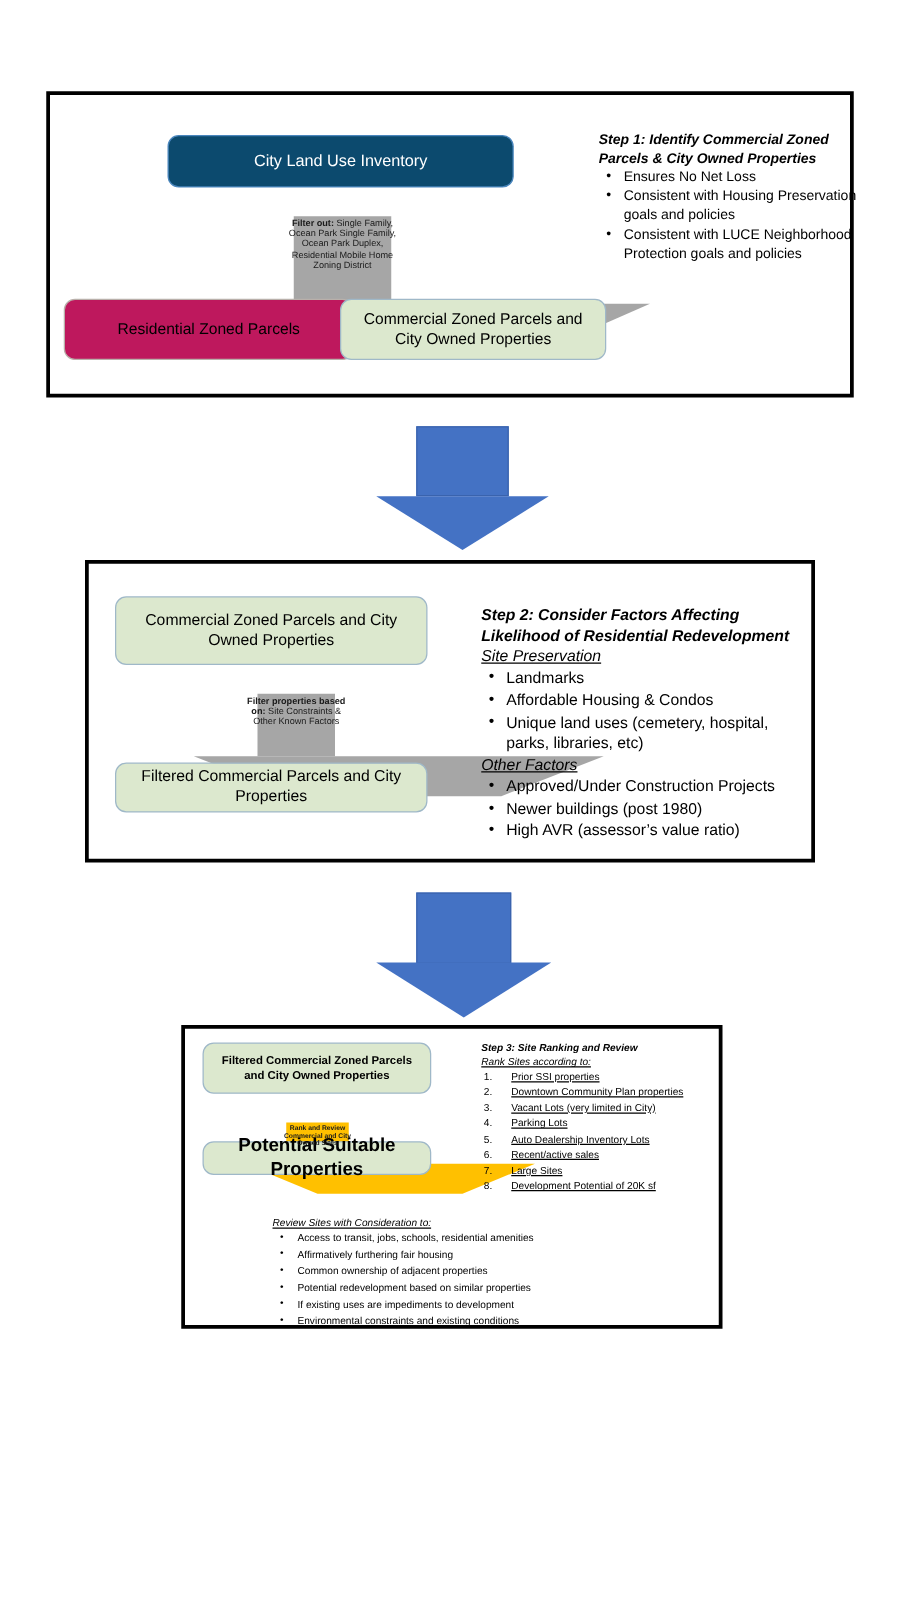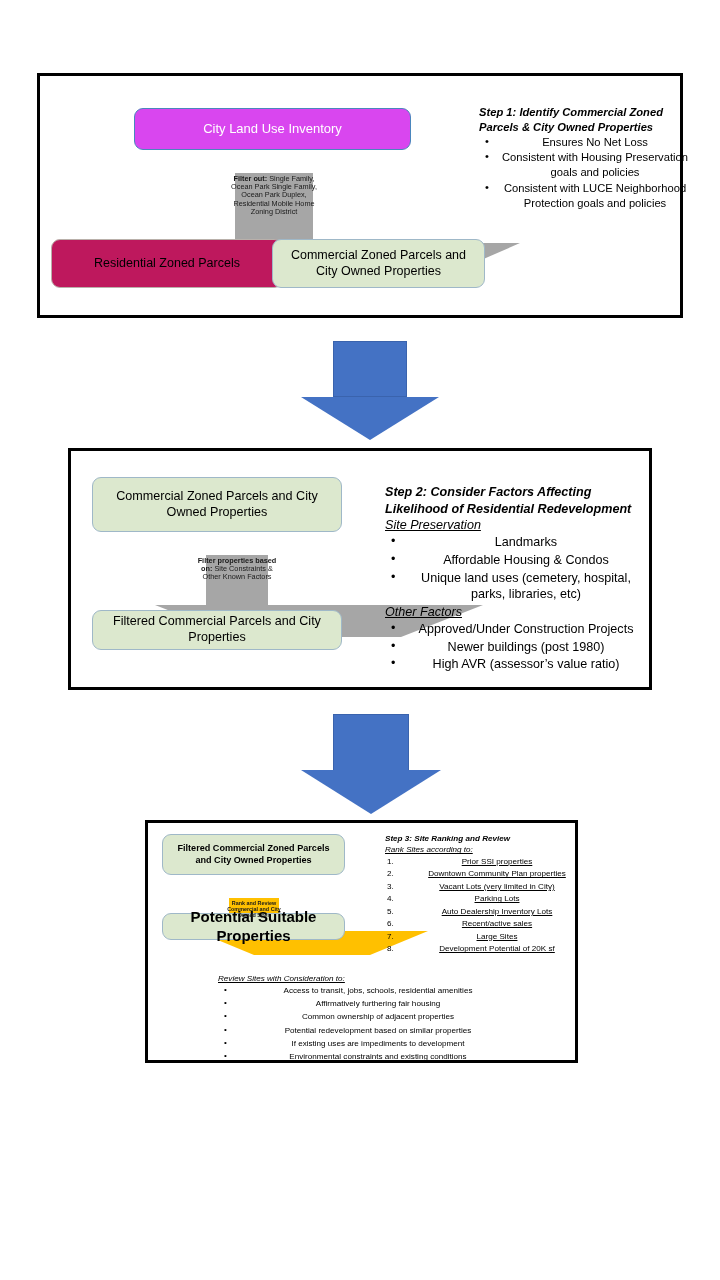--- a/index.html
+++ b/index.html
@@ -14,21 +14,21 @@
   #frame1{left:37px;top:73px;width:646px;height:245px;}
   #frame2{left:68px;top:448px;width:584px;height:242px;}
   #frame3{left:145px;top:820px;width:433px;height:243px;}
 
   .rbox{
     position:absolute;box-sizing:border-box;
     border-radius:9px;
     display:flex;align-items:center;justify-content:center;
     text-align:center;line-height:1.25;
   }
-  .blue{background:#d946ef;border:1px solid #4a86bd;color:#ffffff;}
+  .blue{background:#0c4a6e;border:1px solid #4a86bd;color:#ffffff;}
   .green{background:#DCE8CE;border:1px solid #9fb8c8;color:#000;}
   .peach{background:#be185d;border:1px solid #b9b0aa;color:#000;}
 
   
   .arrow{position:absolute;margin-top:23px;}
   .arrow .shaft{position:absolute;left:50%;transform:translateX(-50%);top:0;}
   .arrow .head{position:absolute;left:0;bottom:0;width:100%;height:0;
                border-left-style:solid;border-right-style:solid;
                border-left-color:transparent;border-right-color:transparent;}
   .arrow .lbl{position:absolute;left:50%;transform:translateX(-50%);top:2px;
@@ -37,21 +37,21 @@
 
   
   .bigarrow{position:absolute;}
   .bigarrow .bshaft{position:absolute;left:50%;transform:translateX(-50%);top:0;background:#4472C4;border:1px solid #3a63ad;box-sizing:border-box;}
   .bigarrow .bhead{position:absolute;left:0;bottom:0;width:0;height:0;}
 
   
   .panel{position:absolute;}
   .panel .hd{font-weight:bold;font-style:italic;}
   .panel .sub{font-style:italic;text-decoration:underline;font-weight:normal;}
-  ul.b, ol.b{margin:0;padding:0;list-style:none;text-align:center;}
+  ul.b, ol.b{margin:0;padding:0;list-style:none;}
   ul.b li{position:relative;padding-left:20px;margin:0 0 1px 0;}
   ul.b li:before{content:"\2022";position:absolute;left:6px;top:-1px;}
   ol.b{counter-reset:li;text-decoration:underline;}
   ol.b li{position:relative;padding-left:24px;margin:0 0 1px 0;counter-increment:li;}
   ol.b li:before{content:counter(li) ".";position:absolute;left:2px;top:0;}
 
   
   #p1{left:476px;top:102px;width:212px;font-size:11.2px;line-height:1.32;}
   #p2{left:385px;top:484px;width:262px;font-size:12.6px;line-height:1.33;}
   #p3{left:382px;top:830px;width:200px;font-size:8.1px;line-height:1.42;}

